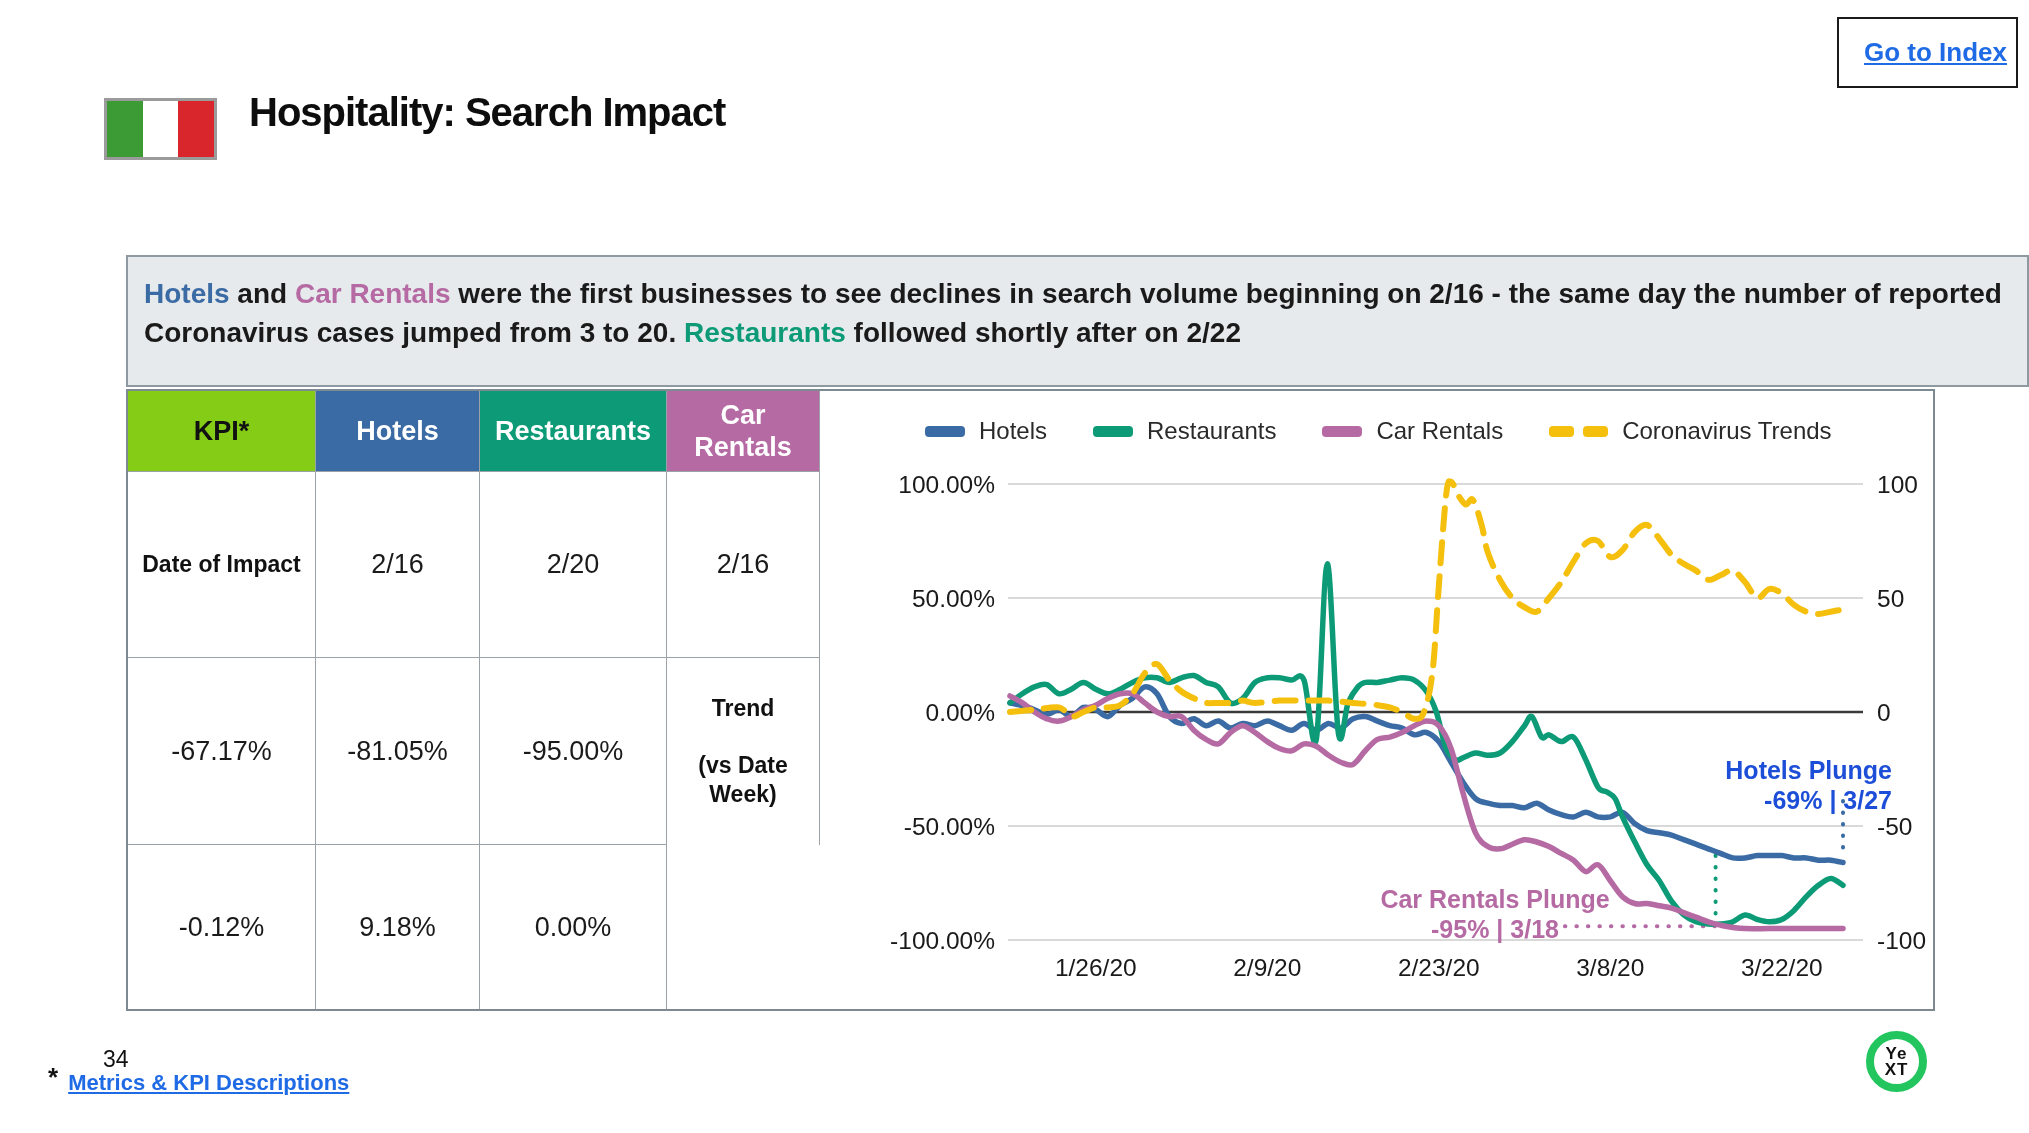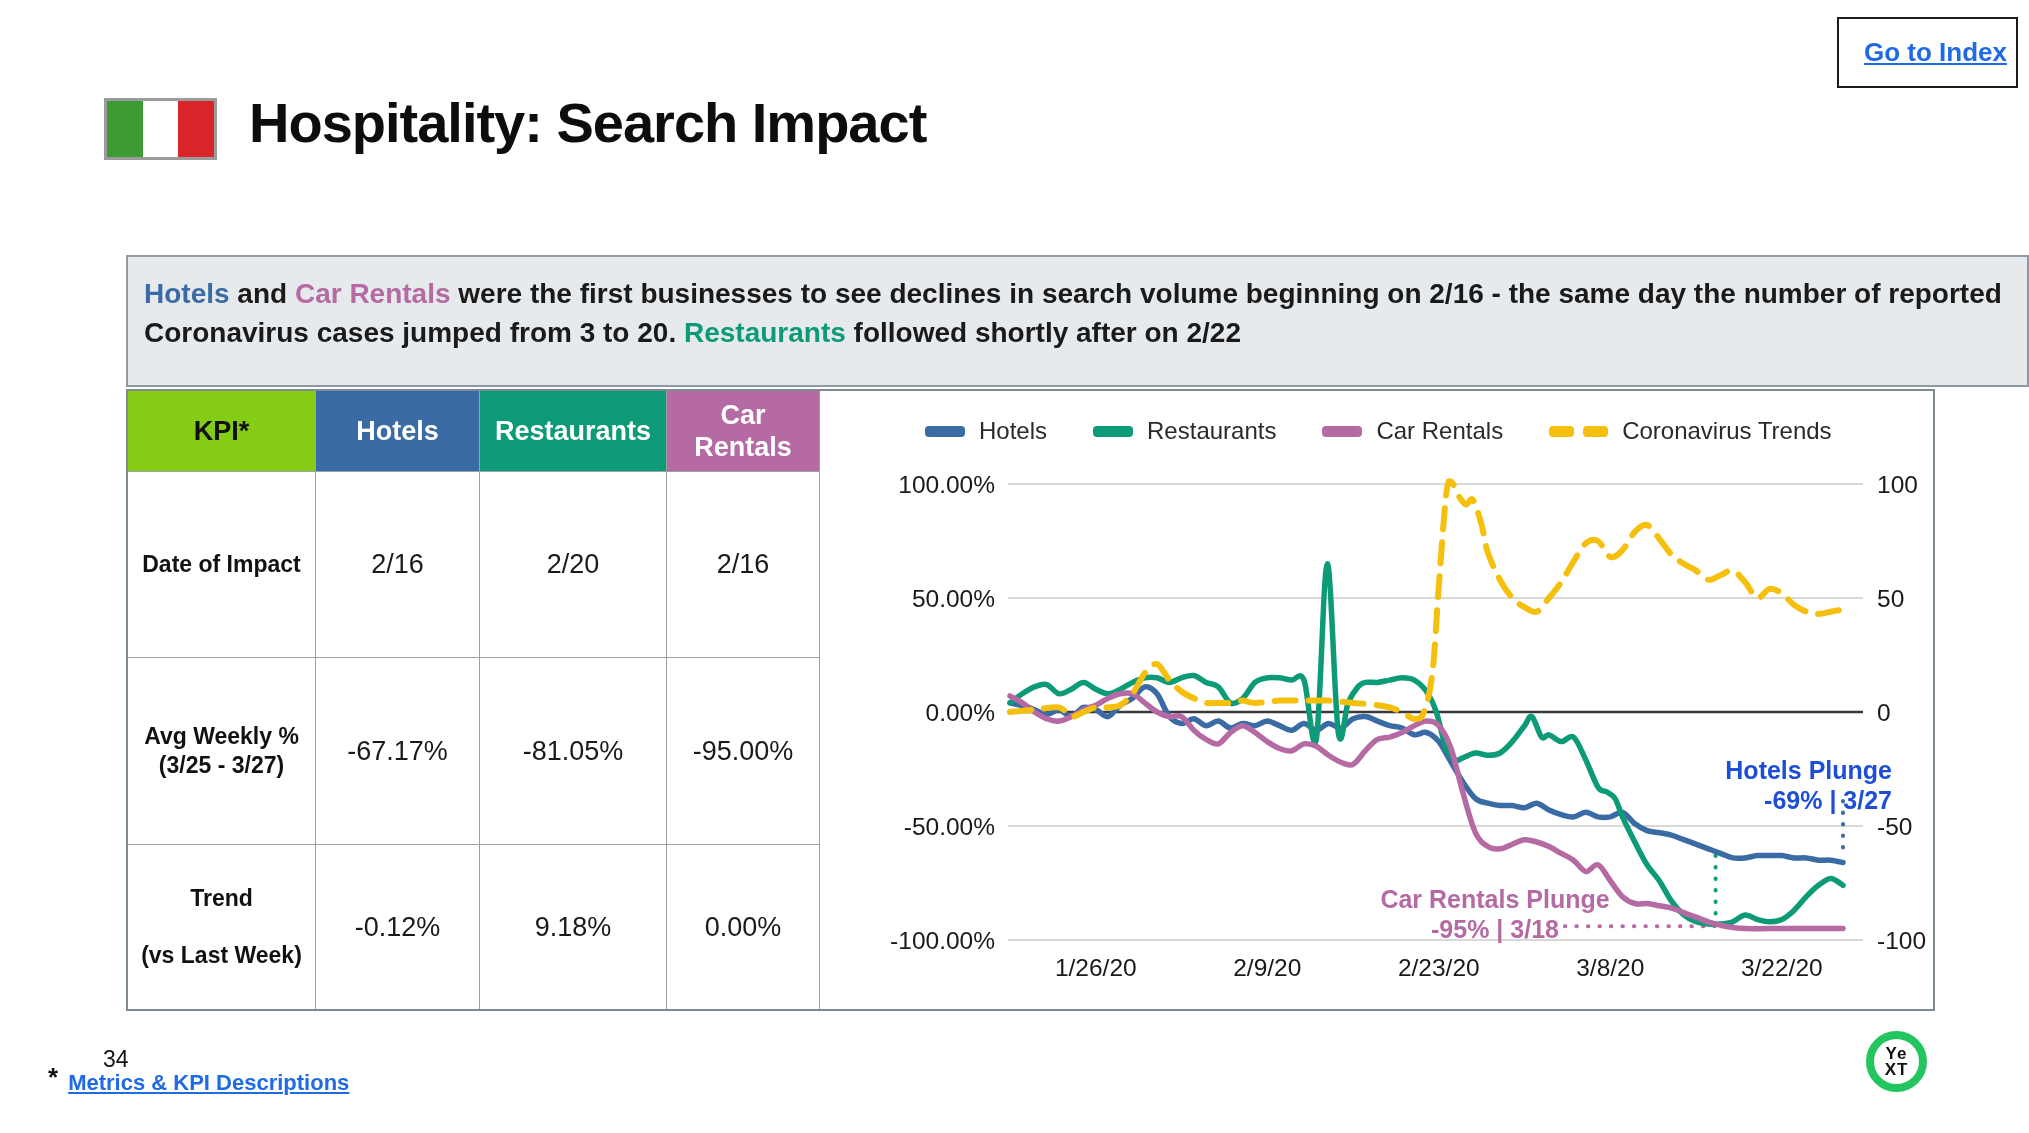--- a/index.html
+++ b/index.html
@@ -8,21 +8,21 @@
   .abs { position:absolute; }
 
   
   #go-index { left:1837px; top:17px; width:181px; height:71px; border:2px solid #1a1a1a;
               display:flex; align-items:center; justify-content:center; background:#fff;padding-left:16px; }
   #go-index a { font-size:26px; font-weight:bold; color:#1f6ae5; text-decoration:underline; }
 
   
   #flag { left:104px; top:98px; width:113px; height:62px; border:3px solid #9b9b9b; display:flex; }
   #flag .stripe { flex:1; height:100%; }
-  #page-title { left:249px; top:90px; font-size:56px; font-weight:bold; color:#0d0d0d; letter-spacing:-1px; }
+  #page-title { left:249px; top:90px; font-size:40px; font-weight:bold; color:#0d0d0d; letter-spacing:-1px; }
 
   
   #desc-box { left:126px; top:255px; width:1903px; height:132px; background:#e7eaed;
               border:2px solid #8f99a1; padding:17px 20px 0 16px; font-size:28px; font-weight:bold;
               line-height:39px; color:#1a1a1a; }
 
   
   #main { left:126px; top:389px; width:1809px; height:622px; border:2px solid #7e8a91; display:flex; background:#fff; }
   #kpi-table { display:grid; grid-template-columns:188px 164px 187px 153px; grid-template-rows:81px 186px 187px auto; width:692px; }
   .cell { border-right:1px solid #9aa2a8; border-bottom:1px solid #9aa2a8;
@@ -80,31 +80,27 @@
     <div class="cell hdr col-car" style="background: rgb(181, 106, 163);">Car Rentals</div>
 
     <div class="cell row-label">
       <span>Date of Impact</span>
       <span></span>
     </div>
     <div class="cell val">2/16</div>
     <div class="cell val">2/20</div>
     <div class="cell val">2/16</div>
 
-    <div class="cell row-label">
-      <span>Avg Weekly %</span>
-      <span>(3/25 - 3/27)</span>
-    </div>
     <div class="cell val">-67.17%</div>
     <div class="cell val">-81.05%</div>
     <div class="cell val">-95.00%</div>
 
     <div class="cell row-label last-row">
       <span>Trend</span>
-      <span>(vs Last Week)</span>
+      <span>(vs Date Week)</span>
     </div>
     <div class="cell val last-row">-0.12%</div>
     <div class="cell val last-row">9.18%</div>
     <div class="cell val last-row">0.00%</div>
   </div>
 
   <div id="chart-cell">
     <svg id="chart-svg" viewBox="0 0 1113 618" preserveAspectRatio="none">
         <line x1="188" y1="93.0" x2="1043" y2="93.0" stroke="#d9d9d9" stroke-width="2"></line>
         <text class="axis" x="175" y="102.00000000000003" text-anchor="end">100.00%</text>

